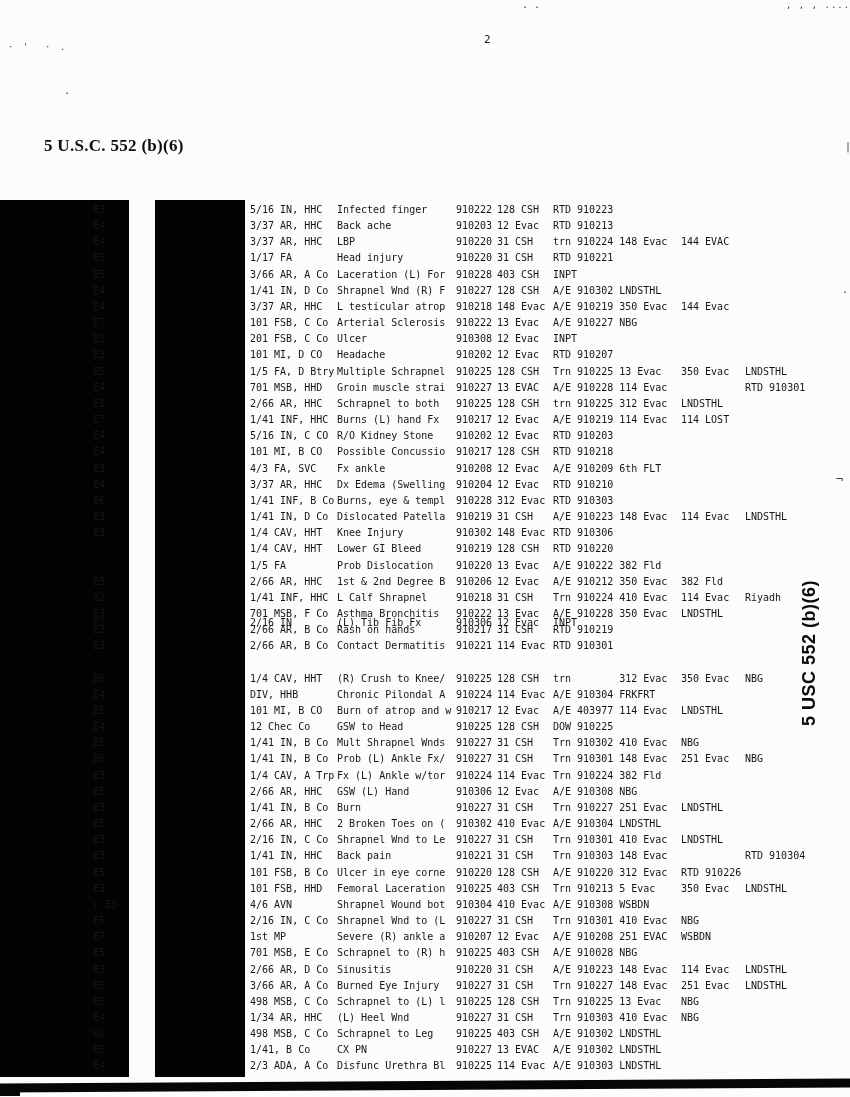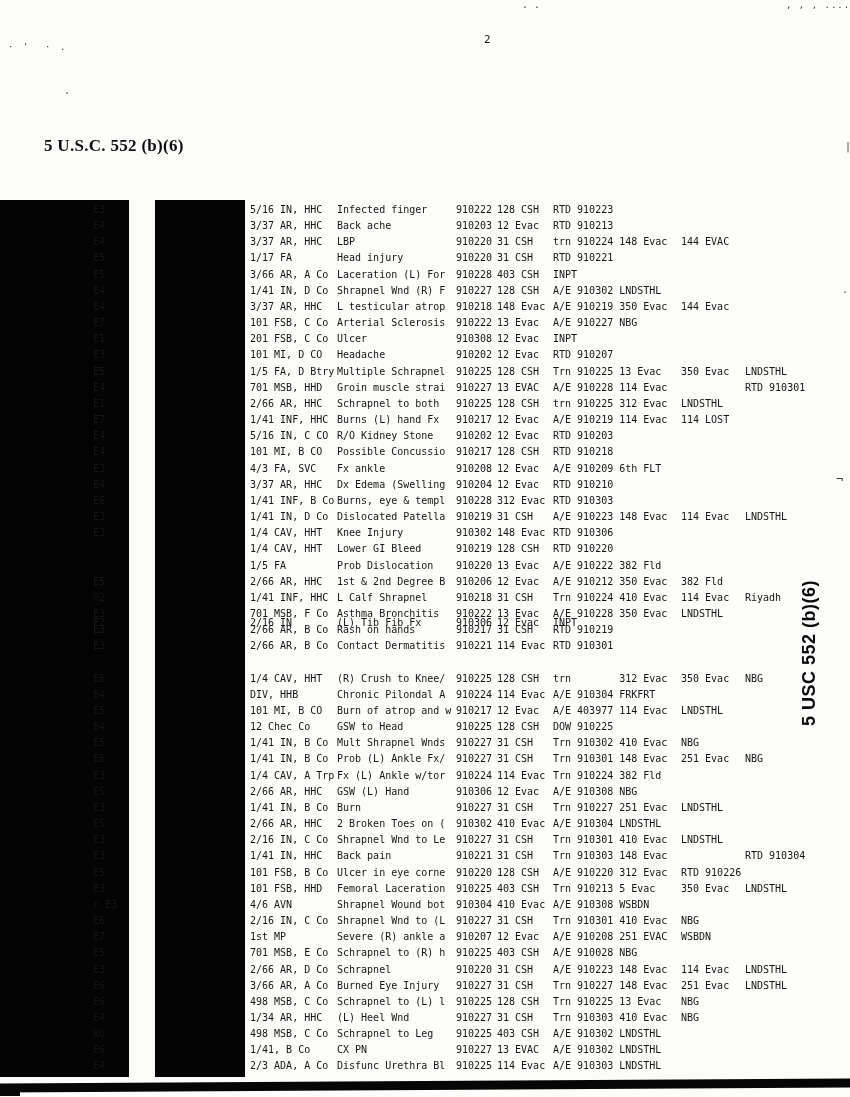--- a/index.html
+++ b/index.html
@@ -519,21 +519,21 @@
         <span class="cell diag">Schrapnel to (R) h</span>
         <span class="cell date">910225</span>
         <span class="cell fac">403 CSH</span>
         <span class="cell disp">A/E 910028 NBG</span>
         <span class="cell extra"></span>
         <span class="cell note"></span>
       </div>
       <div class="row" style="top: 962.52px;">
         <span class="cell rank">E3</span>
         <span class="cell unit">2/66 AR, D Co</span>
-        <span class="cell diag">Schrapnel</span>
+        <span class="cell diag">Sinusitis</span>
         <span class="cell date">910220</span>
         <span class="cell fac">31 CSH</span>
         <span class="cell disp">A/E 910223 148 Evac</span>
         <span class="cell extra">114 Evac</span>
         <span class="cell note">LNDSTHL</span>
       </div>
       <div class="row" style="top: 978.68px;">
         <span class="cell rank">E6</span>
         <span class="cell unit">3/66 AR, A Co</span>
         <span class="cell diag">Burned Eye Injury</span>

